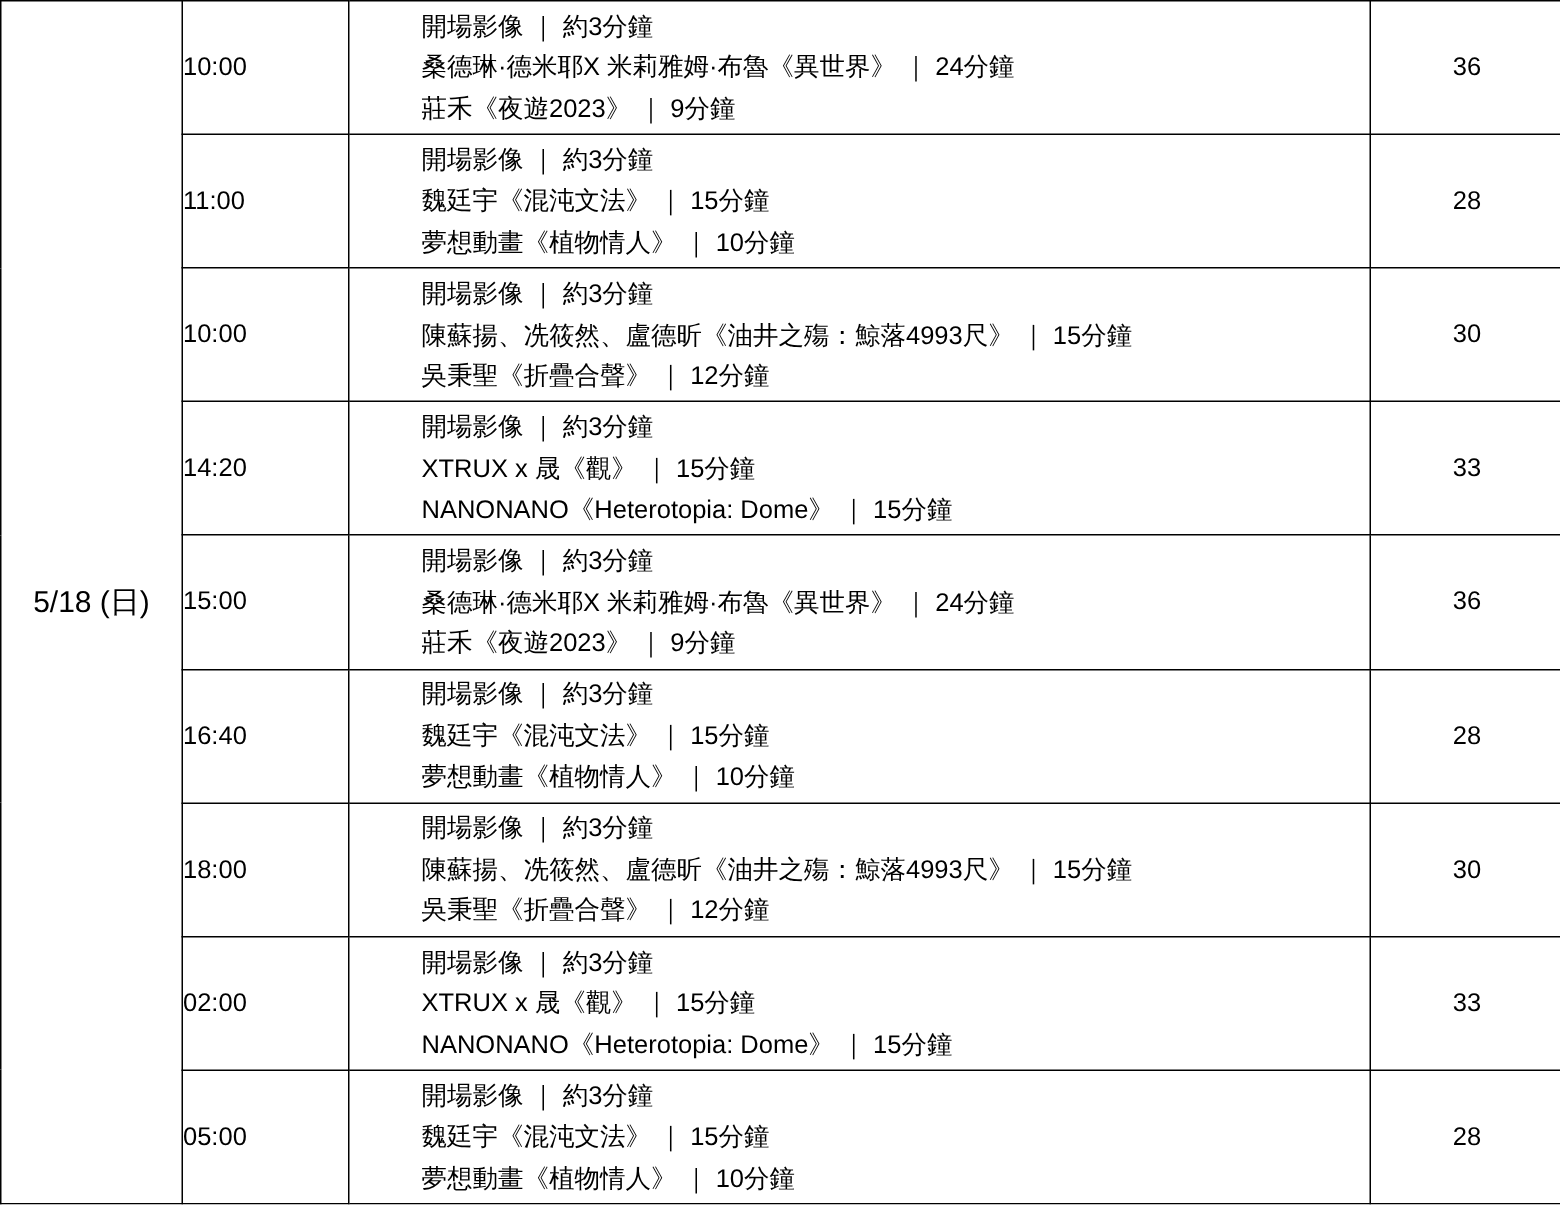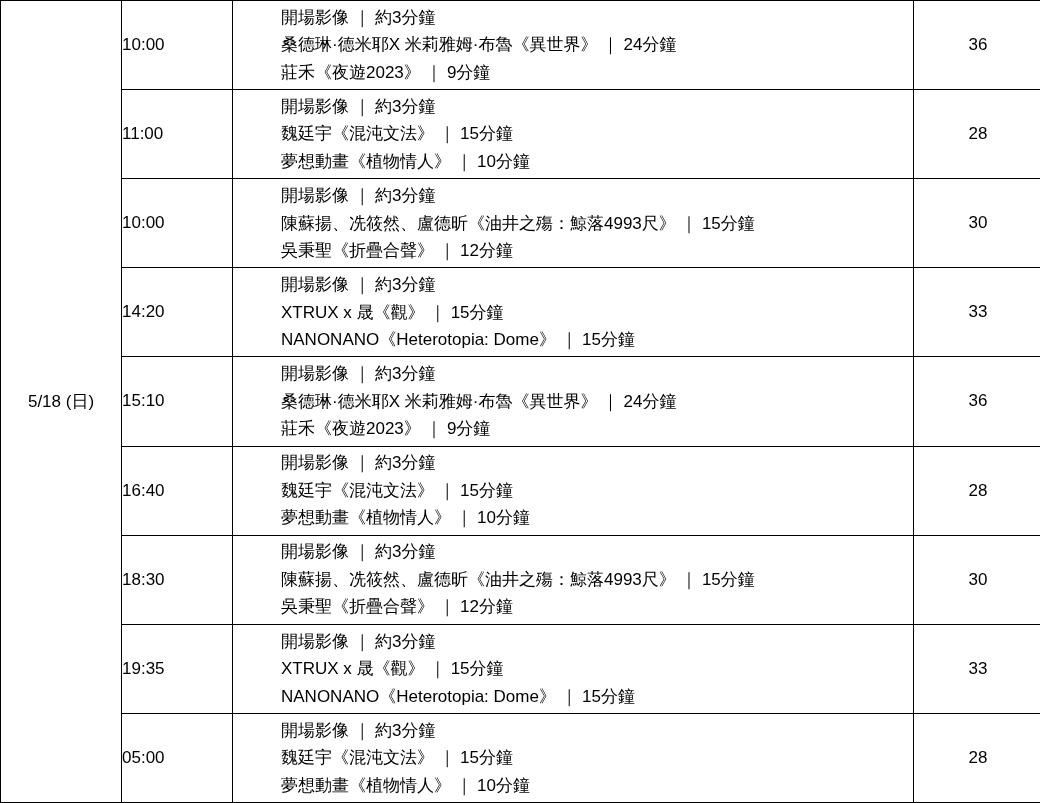--- a/index.html
+++ b/index.html
@@ -21,21 +21,21 @@
     height: 803px;
   }
   table.schedule td {
     border: 1px solid #000000;
     padding: 0;
     vertical-align: middle;
   }
   .col-date {
     width: 120px;
     text-align: center;
-    font-size: 17px;
+    font-size: 20px;
   }
   .col-time {
     width: 110px;
     text-align: left;
     font-size: 17px;
   }
   .col-program {
     width: 680px;
     text-align: left;
     font-size: 17px;
@@ -92,48 +92,48 @@
     <tr>
       <td class="col-time">14:20</td>
       <td class="col-program">
         <div class="prog-line">開場影像 ｜ 約3分鐘</div>
         <div class="prog-line">XTRUX x 晟《觀》 ｜ 15分鐘</div>
         <div class="prog-line">NANONANO《Heterotopia: Dome》 ｜ 15分鐘</div>
       </td>
       <td class="col-count">33</td>
     </tr>
     <tr>
-      <td class="col-time">15:10</td>
+      <td class="col-time">15:00</td>
       <td class="col-program">
         <div class="prog-line">開場影像 ｜ 約3分鐘</div>
         <div class="prog-line">桑德琳·德米耶X 米莉雅姆·布魯《異世界》 ｜ 24分鐘</div>
         <div class="prog-line">莊禾《夜遊2023》 ｜ 9分鐘</div>
       </td>
       <td class="col-count">36</td>
     </tr>
     <tr>
       <td class="col-time">16:40</td>
       <td class="col-program">
         <div class="prog-line">開場影像 ｜ 約3分鐘</div>
         <div class="prog-line">魏廷宇《混沌文法》 ｜ 15分鐘</div>
         <div class="prog-line">夢想動畫《植物情人》 ｜ 10分鐘</div>
       </td>
       <td class="col-count">28</td>
     </tr>
     <tr>
-      <td class="col-time">18:30</td>
+      <td class="col-time">18:00</td>
       <td class="col-program">
         <div class="prog-line">開場影像 ｜ 約3分鐘</div>
         <div class="prog-line">陳蘇揚、冼筱然、盧德昕《油井之殤：鯨落4993尺》 ｜ 15分鐘</div>
         <div class="prog-line">吳秉聖《折疊合聲》 ｜ 12分鐘</div>
       </td>
       <td class="col-count">30</td>
     </tr>
     <tr>
-      <td class="col-time">19:35</td>
+      <td class="col-time">02:00</td>
       <td class="col-program">
         <div class="prog-line">開場影像 ｜ 約3分鐘</div>
         <div class="prog-line">XTRUX x 晟《觀》 ｜ 15分鐘</div>
         <div class="prog-line">NANONANO《Heterotopia: Dome》 ｜ 15分鐘</div>
       </td>
       <td class="col-count">33</td>
     </tr>
     <tr>
       <td class="col-time">05:00</td>
       <td class="col-program">

